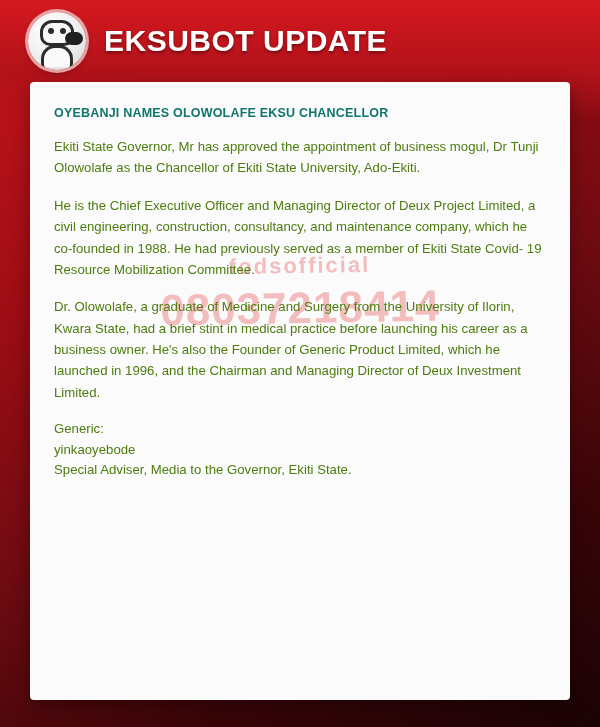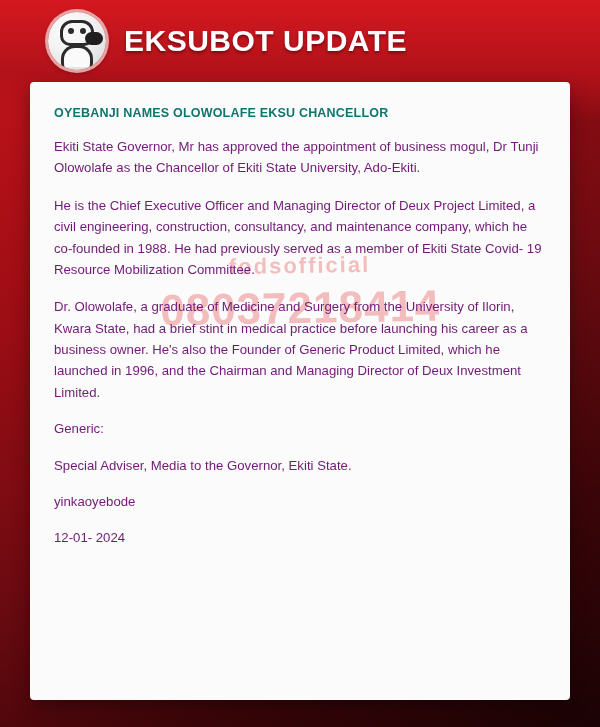--- a/index.html
+++ b/index.html
@@ -27,21 +27,21 @@
     left: 0; top: 0;
     width: 100%;
     height: 120px;
     background: linear-gradient(180deg, #d5181f 0%, #b2121a 60%, rgba(140,13,19,0) 100%);
     pointer-events: none;
   }
   .header {
     position: relative;
     display: flex;
     align-items: center;
-    padding: 16px 0 8px 48px;
+    padding: 16px 0 8px 28px;
     height: 74px;
     box-sizing: border-box;
   }
   .logo {
     position: relative;
     width: 58px;
     height: 58px;
     border-radius: 50%;
     background: radial-gradient(circle at 35% 30%, #ffffff 0%, #f1f1f1 45%, #d8d8d8 100%);
     box-shadow: 0 0 0 3px #e8a2a2, 0 2px 6px rgba(0,0,0,.45);
@@ -139,22 +139,22 @@
   .doc-heading {
     font-size: 12.5px;
     font-weight: bold;
     letter-spacing: .2px;
     margin: 0 0 16px 0;
     color: #0f766e;
   }
   .doc p {
     font-size: 13.2px;
     line-height: 1.62;
-    margin: 16px 0 16px 0;
-    color: #701a75;
+    margin: 0 0 16px 0;
+    color: #4d7c0f;
   }
   .doc p.sign-block {
     margin-bottom: 0;
     line-height: 1.55;
   }
 </style>
 </head>
 <body>
 
 <div class="poster">
@@ -178,19 +178,18 @@
     </div>
 
     <div class="doc">
       <div class="doc-heading">OYEBANJI NAMES OLOWOLAFE  EKSU CHANCELLOR</div>
 
       <p>Ekiti State Governor, Mr  has approved the appointment of business mogul, Dr Tunji Olowolafe as the Chancellor of Ekiti State University, Ado-Ekiti.</p>
       <p>He is the Chief Executive Officer and Managing Director of Deux Project Limited, a civil engineering, construction, consultancy, and maintenance company, which he co-founded in 1988. He had previously served as a member of Ekiti State Covid- 19 Resource Mobilization Committee.</p>
       <p>Dr. Olowolafe, a graduate of Medicine and Surgery from the University of Ilorin, Kwara State, had a brief stint in medical practice before launching his career as a business owner. He's also the Founder of Generic Product Limited, which he launched in 1996, and the Chairman and Managing Director of Deux Investment Limited.</p>
 
       <p class="sign-block">Generic:</p>
+      <p class="sign-block">yinkaoyebode</p>
       <p class="sign-block">Special Adviser, Media to the Governor, Ekiti State.</p>
-      <p class="sign-block">yinkaoyebode</p>
-      <p class="sign-block">12-01- 2024</p>
     </div>
 
   </div>
 </div>
 
 </body></html>

